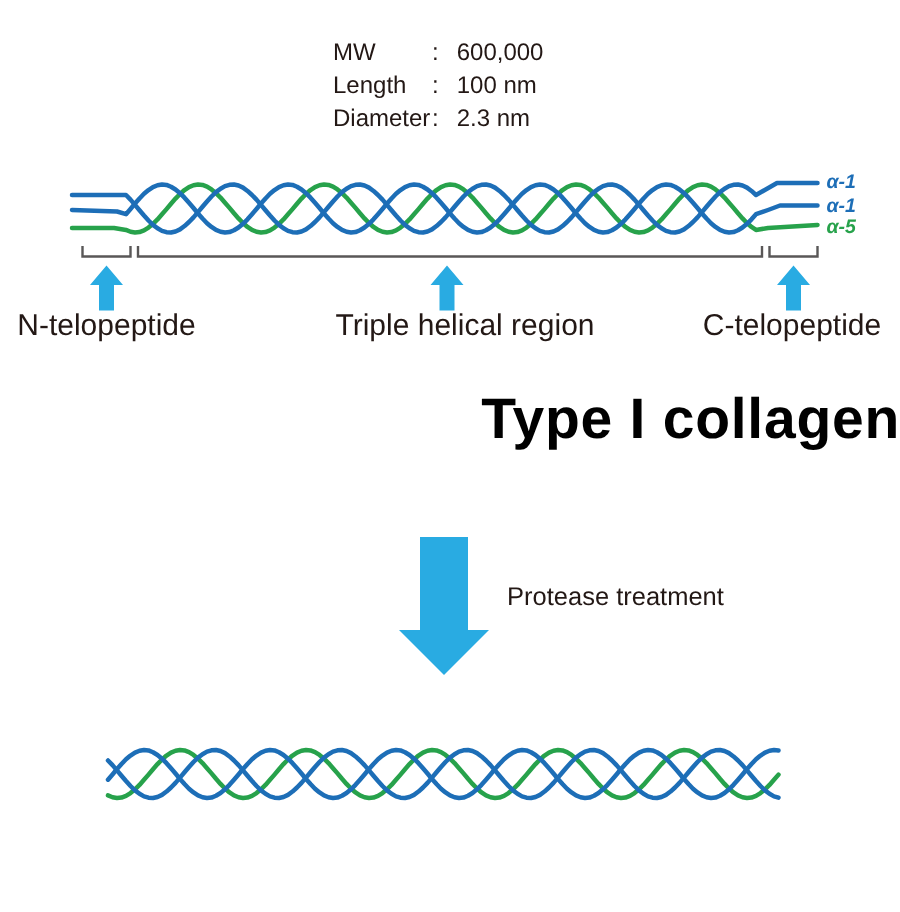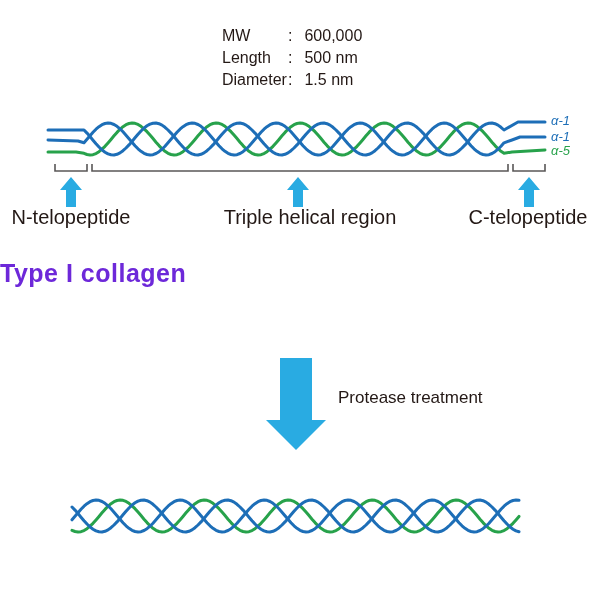--- a/index.html
+++ b/index.html
@@ -9,48 +9,48 @@
     position:relative;overflow:hidden;
   }
   #stage{position:relative;width:600px;height:444px;background:#fff}
   .abs{position:absolute}
   
   .spec-row{display:flex;align-items:baseline;height:22px;font-size:16px;color:#231815}
   .spec-k{width:66px;display:inline-block}
   .spec-c{display:inline-block}
   .spec-v{display:inline-block;margin-left:12px}
   
-  .chain-label{position:absolute;left:551px;font-size:13px;font-style:italic;font-weight:400;line-height:14px;white-space:nowrap}
+  .chain-label{position:absolute;left:551px;font-size:13px;font-style:italic;font-weight:700;line-height:14px;white-space:nowrap}
   
   .region-label{position:absolute;top:206px;transform:translateX(-50%);font-size:20px;color:#231815;white-space:nowrap}
   
-  .big-title{position:absolute;left:0;width:600px;text-align:left;font-size:25px;font-weight:bold;color:#6d28d9;letter-spacing:0.5px}
+  .big-title{position:absolute;left:0;width:600px;text-align:right;font-size:38px;font-weight:bold;color:#000000;letter-spacing:0.5px}
   .process-label{position:absolute;left:338px;top:388px;font-size:17px;color:#231815;white-space:nowrap}
   svg{display:block}
 </style>
 </head>
 <body>
 
 <div id="stage">
 
   <div class="abs" style="left:222px;top:27px">
     <div class="spec-row">
       <span class="spec-k">MW</span>
         <span class="spec-c">:</span>
         <span class="spec-v">600,000</span>
     </div>
     <div class="spec-row">
       <span class="spec-k">Length</span>
         <span class="spec-c">:</span>
-        <span class="spec-v">500 nm</span>
+        <span class="spec-v">100 nm</span>
     </div>
     <div class="spec-row">
       <span class="spec-k">Diameter</span>
         <span class="spec-c">:</span>
-        <span class="spec-v">1.5 nm</span>
+        <span class="spec-v">2.3 nm</span>
     </div>
   </div>
 
   <svg class="abs" style="left:0;top:0" width="600" height="608" viewBox="0 0 600 608">
 
     <g fill="none" stroke-width="3" stroke-linecap="round" stroke-linejoin="round">
       <path id="t-g" stroke="#27a24b" d="M48.0 152.0 L76.0 152.0 L84.0 153.3 L87.0 154.5 L90.0 155.0 L93.0 154.7 L96.0 153.6 L99.0 151.7 L102.0 149.2 L105.0 146.3 L108.0 142.9 L111.0 139.4 L114.0 135.8 L117.0 132.4 L120.0 129.3 L123.0 126.7 L126.0 124.7 L129.0 123.5 L132.0 123.0 L135.0 123.3 L138.0 124.4 L141.0 126.3 L144.0 128.8 L147.0 131.7 L150.0 135.1 L153.0 138.6 L156.0 142.2 L159.0 145.6 L162.0 148.7 L165.0 151.3 L168.0 153.3 L171.0 154.5 L174.0 155.0 L177.0 154.7 L180.0 153.6 L183.0 151.7 L186.0 149.2 L189.0 146.3 L192.0 142.9 L195.0 139.4 L198.0 135.8 L201.0 132.4 L204.0 129.3 L207.0 126.7 L210.0 124.7 L213.0 123.5 L216.0 123.0 L219.0 123.3 L222.0 124.4 L225.0 126.3 L228.0 128.8 L231.0 131.7 L234.0 135.1 L237.0 138.6 L240.0 142.2 L243.0 145.6 L246.0 148.7 L249.0 151.3 L252.0 153.3 L255.0 154.5 L258.0 155.0 L261.0 154.7 L264.0 153.6 L267.0 151.7 L270.0 149.2 L273.0 146.3 L276.0 142.9 L279.0 139.4 L282.0 135.8 L285.0 132.4 L288.0 129.3 L291.0 126.7 L294.0 124.7 L297.0 123.5 L300.0 123.0 L303.0 123.3 L306.0 124.4 L309.0 126.3 L312.0 128.8 L315.0 131.7 L318.0 135.1 L321.0 138.6 L324.0 142.2 L327.0 145.6 L330.0 148.7 L333.0 151.3 L336.0 153.3 L339.0 154.5 L342.0 155.0 L345.0 154.7 L348.0 153.6 L351.0 151.7 L354.0 149.2 L357.0 146.3 L360.0 142.9 L363.0 139.4 L366.0 135.8 L369.0 132.4 L372.0 129.3 L375.0 126.7 L378.0 124.7 L381.0 123.5 L384.0 123.0 L387.0 123.3 L390.0 124.4 L393.0 126.3 L396.0 128.8 L399.0 131.7 L402.0 135.1 L405.0 138.6 L408.0 142.2 L411.0 145.6 L414.0 148.7 L417.0 151.3 L420.0 153.3 L423.0 154.5 L426.0 155.0 L429.0 154.7 L432.0 153.6 L435.0 151.7 L438.0 149.2 L441.0 146.3 L444.0 142.9 L447.0 139.4 L450.0 135.8 L453.0 132.4 L456.0 129.3 L459.0 126.7 L462.0 124.7 L465.0 123.5 L468.0 123.0 L471.0 123.3 L474.0 124.4 L477.0 126.3 L480.0 128.8 L483.0 131.7 L486.0 135.1 L489.0 138.6 L492.0 142.2 L495.0 145.6 L498.0 148.7 L501.0 151.3 L504.0 153.3 L512.0 152.0 L545.0 150.0"></path>
       <path id="t-b2" stroke="#1d6eb7" d="M48.0 140.0 L78.0 141.0 L84.0 142.8 L87.0 139.3 L90.0 135.7 L93.0 132.3 L96.0 129.2 L99.0 126.7 L102.0 124.7 L105.0 123.5 L108.0 123.0 L111.0 123.3 L114.0 124.5 L117.0 126.3 L120.0 128.8 L123.0 131.8 L126.0 135.2 L129.0 138.7 L132.0 142.3 L135.0 145.7 L138.0 148.8 L141.0 151.3 L144.0 153.3 L147.0 154.5 L150.0 155.0 L153.0 154.7 L156.0 153.5 L159.0 151.7 L162.0 149.2 L165.0 146.2 L168.0 142.8 L171.0 139.3 L174.0 135.7 L177.0 132.3 L180.0 129.2 L183.0 126.7 L186.0 124.7 L189.0 123.5 L192.0 123.0 L195.0 123.3 L198.0 124.5 L201.0 126.3 L204.0 128.8 L207.0 131.8 L210.0 135.2 L213.0 138.7 L216.0 142.3 L219.0 145.7 L222.0 148.8 L225.0 151.3 L228.0 153.3 L231.0 154.5 L234.0 155.0 L237.0 154.7 L240.0 153.5 L243.0 151.7 L246.0 149.2 L249.0 146.2 L252.0 142.8 L255.0 139.3 L258.0 135.7 L261.0 132.3 L264.0 129.2 L267.0 126.7 L270.0 124.7 L273.0 123.5 L276.0 123.0 L279.0 123.3 L282.0 124.5 L285.0 126.3 L288.0 128.8 L291.0 131.8 L294.0 135.2 L297.0 138.7 L300.0 142.3 L303.0 145.7 L306.0 148.8 L309.0 151.3 L312.0 153.3 L315.0 154.5 L318.0 155.0 L321.0 154.7 L324.0 153.5 L327.0 151.7 L330.0 149.2 L333.0 146.2 L336.0 142.8 L339.0 139.3 L342.0 135.7 L345.0 132.3 L348.0 129.2 L351.0 126.7 L354.0 124.7 L357.0 123.5 L360.0 123.0 L363.0 123.3 L366.0 124.5 L369.0 126.3 L372.0 128.8 L375.0 131.8 L378.0 135.2 L381.0 138.7 L384.0 142.3 L387.0 145.7 L390.0 148.8 L393.0 151.3 L396.0 153.3 L399.0 154.5 L402.0 155.0 L405.0 154.7 L408.0 153.5 L411.0 151.7 L414.0 149.2 L417.0 146.2 L420.0 142.8 L423.0 139.3 L426.0 135.7 L429.0 132.3 L432.0 129.2 L435.0 126.7 L438.0 124.7 L441.0 123.5 L444.0 123.0 L447.0 123.3 L450.0 124.5 L453.0 126.3 L456.0 128.8 L459.0 131.8 L462.0 135.2 L465.0 138.7 L468.0 142.3 L471.0 145.7 L474.0 148.8 L477.0 151.3 L480.0 153.3 L483.0 154.5 L486.0 155.0 L489.0 154.7 L492.0 153.5 L495.0 151.7 L498.0 149.2 L501.0 146.2 L504.0 142.8 L512.0 140.0 L520.0 137.0 L545.0 137.0"></path>
       <path id="t-b1" stroke="#1d6eb7" d="M48.0 130.0 L80.0 130.0 L84.0 130.0 L87.0 133.1 L90.0 136.6 L93.0 140.2 L96.0 143.7 L99.0 147.0 L102.0 149.9 L105.0 152.2 L108.0 153.9 L111.0 154.8 L114.0 155.0 L117.0 154.3 L120.0 152.9 L123.0 150.7 L126.0 148.0 L129.0 144.9 L132.0 141.4 L135.0 137.8 L138.0 134.3 L141.0 131.0 L144.0 128.1 L147.0 125.8 L150.0 124.1 L153.0 123.2 L156.0 123.0 L159.0 123.7 L162.0 125.1 L165.0 127.3 L168.0 130.0 L171.0 133.1 L174.0 136.6 L177.0 140.2 L180.0 143.7 L183.0 147.0 L186.0 149.9 L189.0 152.2 L192.0 153.9 L195.0 154.8 L198.0 155.0 L201.0 154.3 L204.0 152.9 L207.0 150.7 L210.0 148.0 L213.0 144.9 L216.0 141.4 L219.0 137.8 L222.0 134.3 L225.0 131.0 L228.0 128.1 L231.0 125.8 L234.0 124.1 L237.0 123.2 L240.0 123.0 L243.0 123.7 L246.0 125.1 L249.0 127.3 L252.0 130.0 L255.0 133.1 L258.0 136.6 L261.0 140.2 L264.0 143.7 L267.0 147.0 L270.0 149.9 L273.0 152.2 L276.0 153.9 L279.0 154.8 L282.0 155.0 L285.0 154.3 L288.0 152.9 L291.0 150.7 L294.0 148.0 L297.0 144.9 L300.0 141.4 L303.0 137.8 L306.0 134.3 L309.0 131.0 L312.0 128.1 L315.0 125.8 L318.0 124.1 L321.0 123.2 L324.0 123.0 L327.0 123.7 L330.0 125.1 L333.0 127.3 L336.0 130.0 L339.0 133.1 L342.0 136.6 L345.0 140.2 L348.0 143.7 L351.0 147.0 L354.0 149.9 L357.0 152.2 L360.0 153.9 L363.0 154.8 L366.0 155.0 L369.0 154.3 L372.0 152.9 L375.0 150.7 L378.0 148.0 L381.0 144.9 L384.0 141.4 L387.0 137.8 L390.0 134.3 L393.0 131.0 L396.0 128.1 L399.0 125.8 L402.0 124.1 L405.0 123.2 L408.0 123.0 L411.0 123.7 L414.0 125.1 L417.0 127.3 L420.0 130.0 L423.0 133.1 L426.0 136.6 L429.0 140.2 L432.0 143.7 L435.0 147.0 L438.0 149.9 L441.0 152.2 L444.0 153.9 L447.0 154.8 L450.0 155.0 L453.0 154.3 L456.0 152.9 L459.0 150.7 L462.0 148.0 L465.0 144.9 L468.0 141.4 L471.0 137.8 L474.0 134.3 L477.0 131.0 L480.0 128.1 L483.0 125.8 L486.0 124.1 L489.0 123.2 L492.0 123.0 L495.0 123.7 L498.0 125.1 L501.0 127.3 L504.0 130.0 L518.0 122.0 L545.0 122.0"></path>
     </g>

